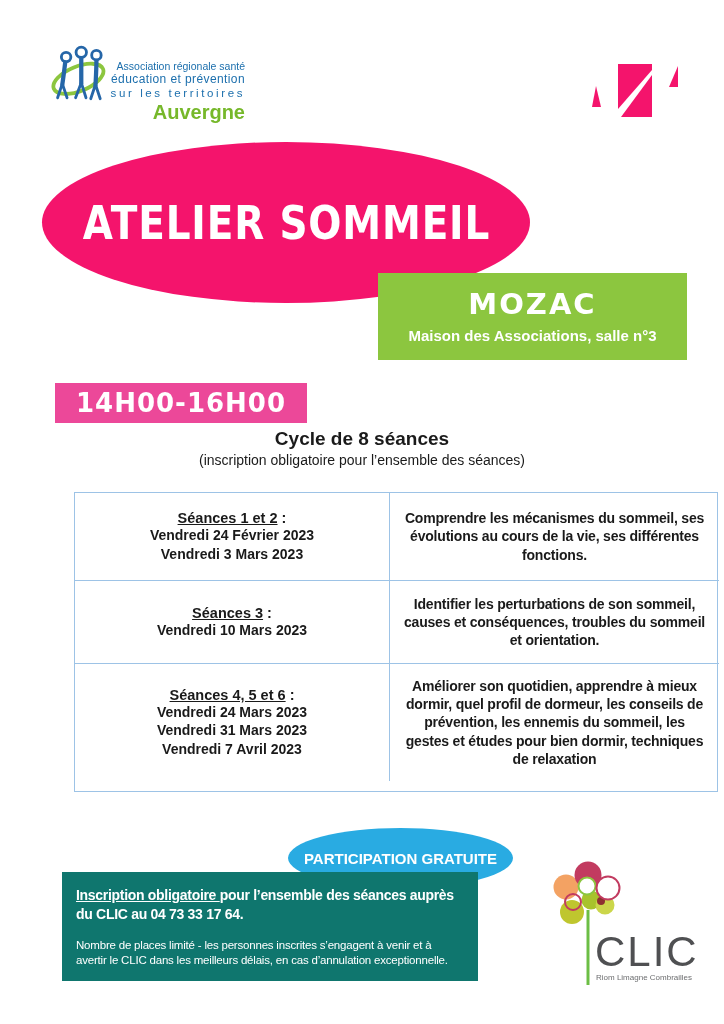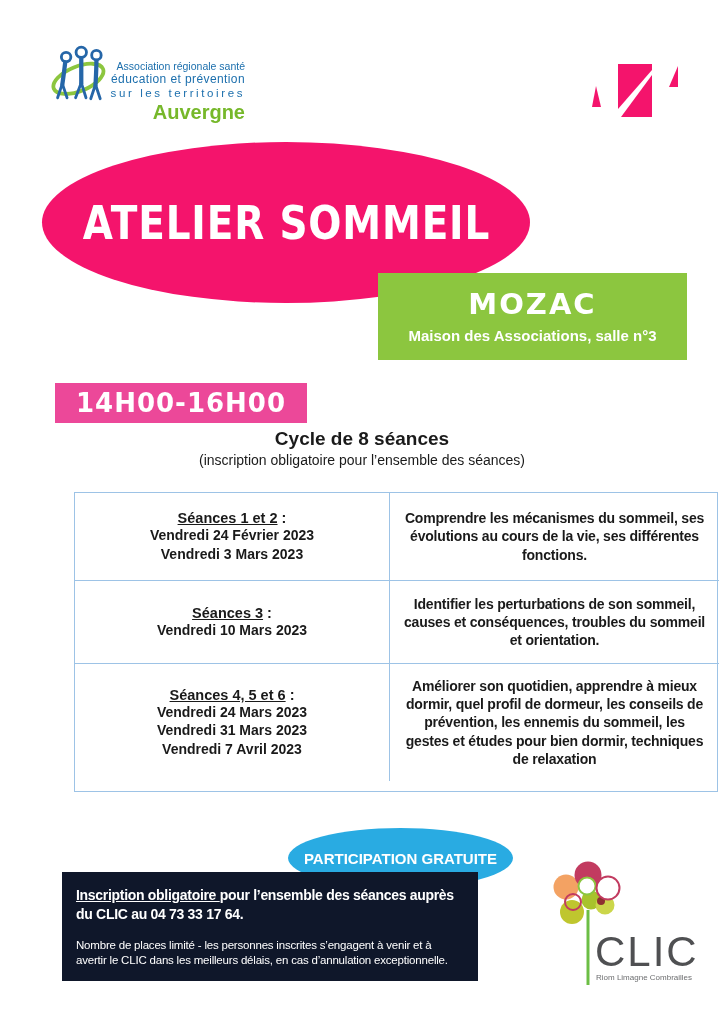--- a/index.html
+++ b/index.html
@@ -59,21 +59,21 @@
   .sess-date{font-size:14px;font-weight:bold;line-height:1.32;}
   .sess-desc{font-size:14px;font-weight:bold;line-height:1.3;letter-spacing:-.2px;padding:0 12px;}
   
   .participation{
     position:absolute;left:288px;top:828px;width:225px;height:60px;border-radius:50%;
     background:#29ABE2;display:flex;align-items:center;justify-content:center;z-index:1;
   }
   .participation span{color:#fff;font-weight:bold;font-size:15px;}
   
   .reg-box{
-    position:absolute;left:62px;top:872px;width:416px;height:109px;background:#0f172a;z-index:2;
+    position:absolute;left:62px;top:872px;width:416px;height:109px;background:#0f766e;z-index:2;
     box-sizing:border-box;padding:14px 14px 0 14px;color:#fff;
   }
   .reg-main{margin:0;font-size:14px;font-weight:bold;line-height:1.35;letter-spacing:-.3px;}
   .reg-main .u{text-decoration:underline;}
   .reg-note{margin:14px 0 0 0;font-size:11.5px;line-height:1.3;letter-spacing:-.2px;}
   
   .clic-logo{position:absolute;left:540px;top:852px;}
 </style>
 </head>
 <body>

